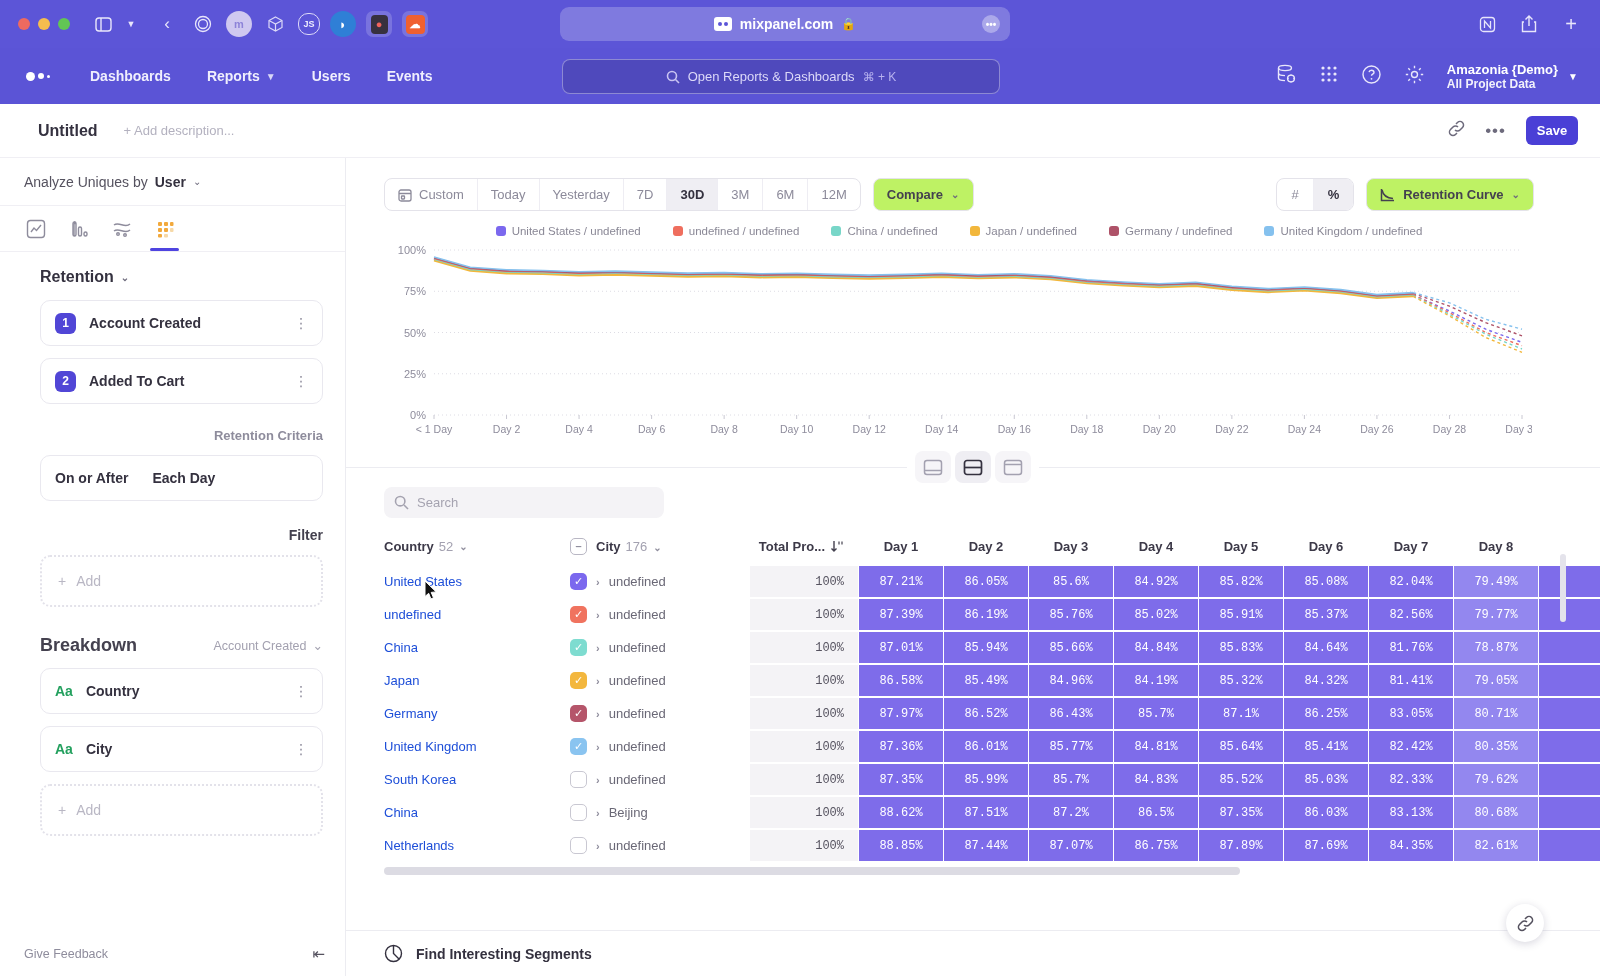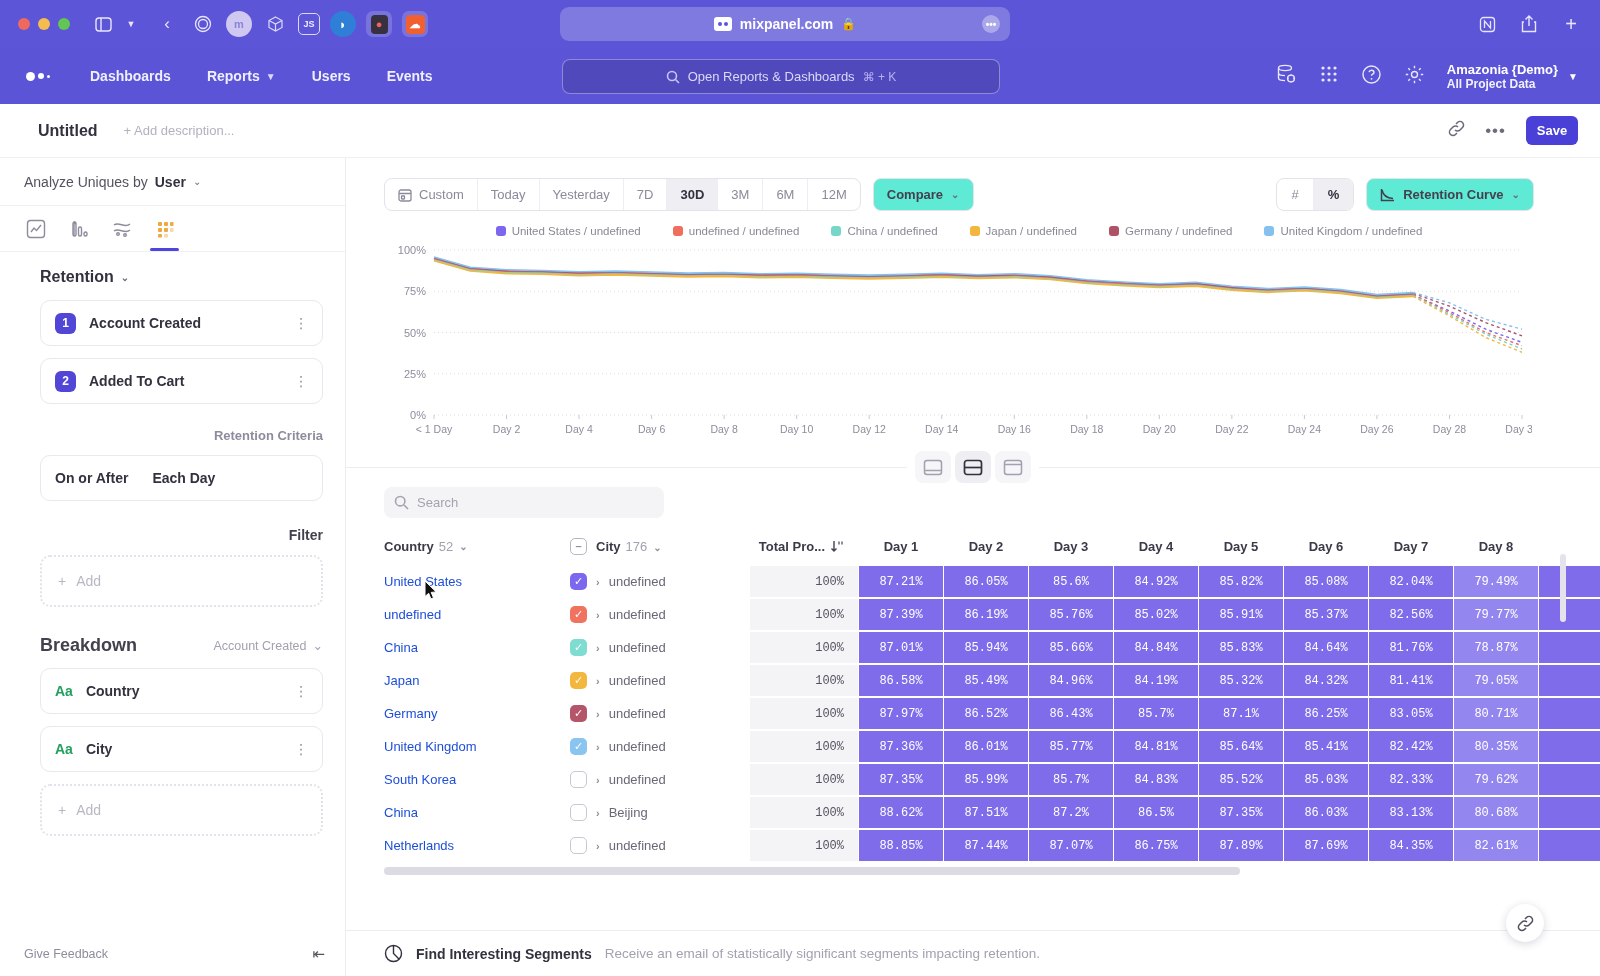--- a/index.html
+++ b/index.html
@@ -67,21 +67,21 @@
   .collapse { margin-left:auto; color:#55525f; font-size:15px; cursor:pointer; }
 
   
   .main { flex:1; position:relative; overflow:hidden; }
   .main-inner { padding:20px 0 0 38px; }
   .controls { display:flex; align-items:center; margin-right:66px; }
   .seg { display:flex; border:1px solid #e4e3ea; border-radius:8px; height:33px; overflow:hidden; background:#fff; }
   .seg .it { display:flex; align-items:center; gap:7px; padding:0 13px; font-size:13px; color:#8c8a9a; border-right:1px solid #eeedf3; cursor:pointer; white-space:nowrap; }
   .seg .it:last-child { border-right:none; }
   .seg .it.active { background:#efeef3; color:#34313f; font-weight:600; }
-  .btn { border:1px solid #e4e3ea; border-radius:8px; height:33px; background:#5eead4; display:flex; align-items:center; gap:8px; padding:0 13px; font-size:13px; color:#44414f; font-weight:600; cursor:pointer; }
+  .btn { border:1px solid #e4e3ea; border-radius:8px; height:33px; background:#bef264; display:flex; align-items:center; gap:8px; padding:0 13px; font-size:13px; color:#44414f; font-weight:600; cursor:pointer; }
   .legend { display:flex; justify-content:center; gap:32px; margin:14px 66px 0 0; }
   .lg-it { display:flex; align-items:center; gap:6px; font-size:11.5px; color:#8a8896; }
   .lg-sw { width:10px; height:10px; border-radius:3px; }
   .chartwrap { margin:6px 66px 0 0; }
   .caption { text-align:center; color:#a7a5b2; font-size:13px; margin:0 66px 0 0; height:22px; }
   .divrow { position:relative; height:34px; margin:6px 0 0 -38px; }
   .divrow::before { content:""; position:absolute; top:16px; left:0; right:0; border-top:1px solid #ececf1; }
   .toggles { position:absolute; left:50%; transform:translateX(-50%); top:0; background:#fff; padding:0 8px; display:flex; gap:4px; }
   .tg { width:36px; height:32px; border-radius:8px; display:flex; align-items:center; justify-content:center; cursor:pointer; background:#f6f5f8; }
   .tg.active { background:#efeef3; }
@@ -142,21 +142,21 @@
           <circle cx="9" cy="9" r="4.5"></circle>
         </svg>
       </span>
     <span class="ext" style="background:#cfc8f0;color:#8d83d8;border-radius:50%">m</span>
     <span class="ext">
         <svg width="17" height="17" viewBox="0 0 17 17" fill="none" stroke="#dcd9f8" stroke-width="1.2">
           <path d="M8.5 1l6.5 3.5v7L8.5 15 2 11.5v-7z"></path>
           <path d="M2 4.5l6.5 3.5L15 4.5M8.5 8v7"></path>
         </svg>
       </span>
-    <span class="ext" style="border:1.4px solid #dcd9f8;border-radius:5px;width:22px;height:22px;font-size:9px">JS</span>
+    <span class="ext" style="border:1.4px solid #dcd9f8;border-radius:10px;width:22px;height:22px;font-size:9px">JS</span>
     <span class="ext" style="background:#2f7fd6;border-radius:50%;color:#fff;font-size:13px">◗</span>
     <span class="ext boxed">
         <span style="width:17px;height:19px;background:#37313f;border-radius:4px;display:flex;align-items:center;justify-content:center;color:#f0635c;font-size:11px">●</span>
       </span>
     <span class="ext boxed">
         <span style="width:19px;height:19px;background:#f06030;border-radius:4px;display:flex;align-items:center;justify-content:center;color:#fff;font-size:11px">☁</span>
       </span>
     <div class="addr">
       <span class="fav">
           <i></i>
@@ -731,21 +731,20 @@
       </div>
 
       <div class="vscroll"></div>
 
       <div class="footbar">
         <svg width="19" height="19" viewBox="0 0 19 19" fill="none" stroke="#34313f" stroke-width="1.4">
             <circle cx="9.5" cy="9.5" r="8"></circle>
             <path d="M9.5 1.5v8l5.5 5.5"></path>
           </svg>
         <span class="t">Find Interesting Segments</span>
-        <span class="s">Receive an email of statistically significant segments impacting retention.</span>
       </div>
       <div class="fab">
         <svg width="17" height="17" viewBox="0 0 17 17" fill="none" stroke="#55525f" stroke-width="1.6">
             <path d="M7 10a3.5 3.5 0 0 0 5 0l2.5-2.5a3.5 3.5 0 0 0-5-5L8 4"></path>
             <path d="M10 7a3.5 3.5 0 0 0-5 0L2.5 9.5a3.5 3.5 0 0 0 5 5L9 13"></path>
           </svg>
       </div>
     </main>
   </div>
 

